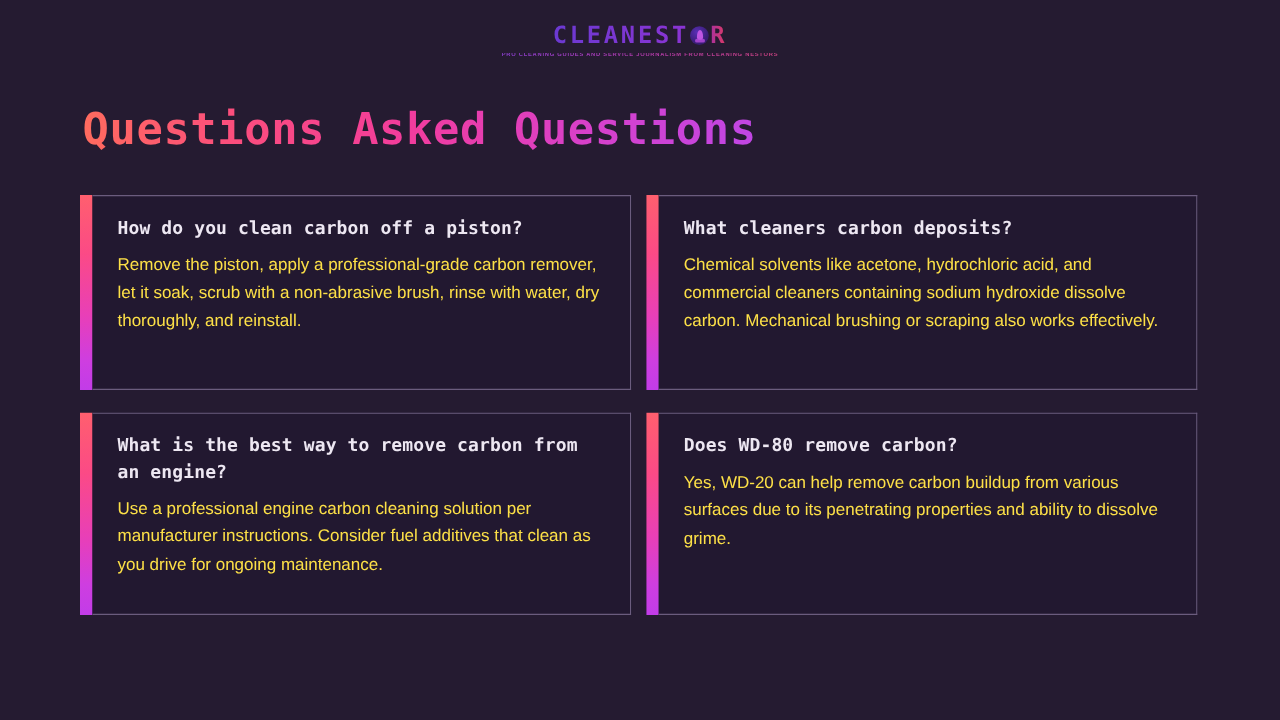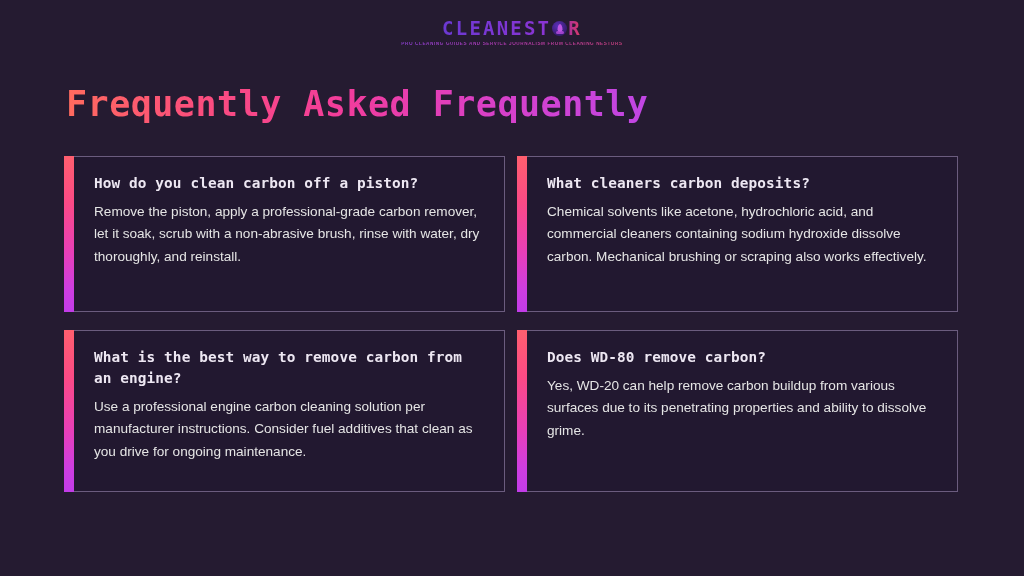--- a/index.html
+++ b/index.html
@@ -155,39 +155,39 @@
     font-weight: bold;
     color: #EDE7F2;
     letter-spacing: 0.1px;
     line-height: 1.45;
     margin-bottom: 7px;
   }
 
   .faq-answer {
     font-family: "Liberation Sans", sans-serif;
     font-size: 13.6px;
-    color: #e5e5e5;
+    color: #fde047;
     line-height: 1.66;
   }
 </style>
 </head>
 <body>
 
 <header class="site-header">
   <div class="logo-wrap">
     <div class="logo-word">
       <span class="logo-seg-a">CLEANEST</span>
       <span class="logo-icon"></span>
       <span class="logo-seg-b">R</span>
     </div>
     <div class="logo-tagline">PRO CLEANING GUIDES AND SERVICE JOURNALISM FROM CLEANING NESTORS</div>
   </div>
 </header>
 
-<h1 class="page-title">Frequently Asked Frequently</h1>
+<h1 class="page-title">Questions Asked Questions</h1>
 
 <section class="faq-grid">
 
   <article class="faq-card">
     <div class="faq-accent"></div>
     <div class="faq-body">
       <h2 class="faq-question">How do you clean carbon off a piston?</h2>
       <p class="faq-answer">Remove the piston, apply a professional-grade carbon remover, let it soak, scrub with a non-abrasive brush, rinse with water, dry thoroughly, and reinstall.</p>
     </div>
   </article>

